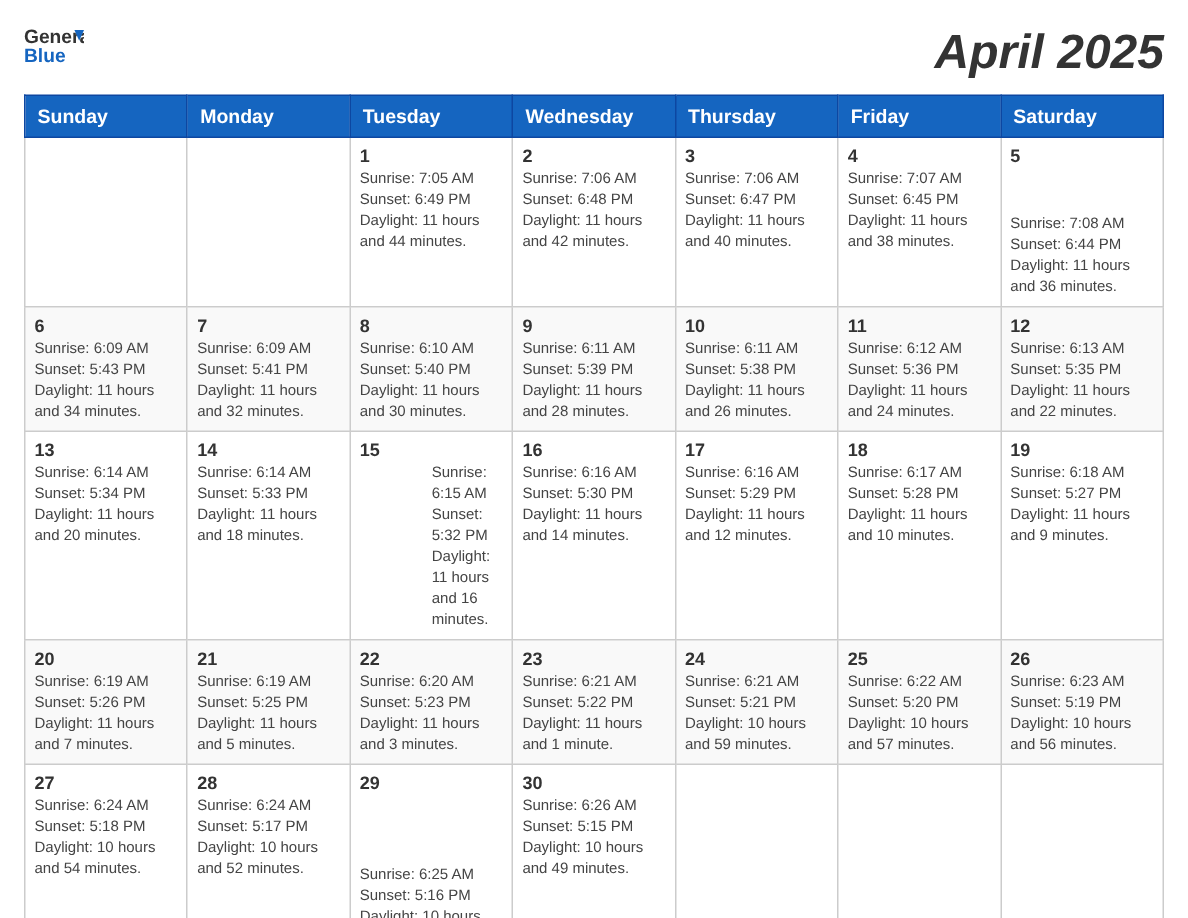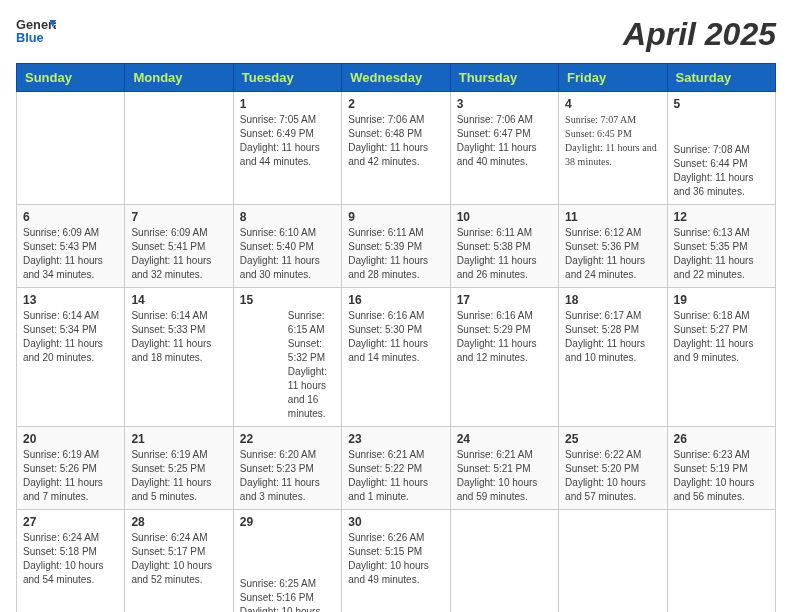--- a/index.html
+++ b/index.html
@@ -44,21 +44,21 @@
       font-size: 14px;
       color: #555;
     }
     .calendar {
       width: 100%;
       border-collapse: collapse;
       border: 1px solid #ccc;
     }
     .calendar th {
       background-color: #1565c0;
-      color: #bef264;
+      color: #ffffff;
       text-align: left;
       padding: 6px 8px;
       font-size: 13px;
       border: 1px solid #0d47a1;
     }
     .calendar td {
       vertical-align: top;
       padding: 5px 6px;
       border: 1px solid #ccc;
       font-size: 10.5px;
@@ -136,21 +136,21 @@
 Daylight: 11 hours and 42 minutes.</div>
         </td>
         <td>
           <span class="day-number">3</span>
           <div class="day-info" style="white-space: pre-line;">Sunrise: 7:06 AM
 Sunset: 6:47 PM
 Daylight: 11 hours and 40 minutes.</div>
         </td>
         <td>
           <span class="day-number">4</span>
-          <div class="day-info" style="white-space: pre-line; font-family: Liberation Serif, serif;">Sunrise: 7:07 AM
+          <div class="day-info" style="white-space: pre-line;">Sunrise: 7:07 AM
 Sunset: 6:45 PM
 Daylight: 11 hours and 38 minutes.</div>
         </td>
         <td>
           <span class="day-number">5</span>
           <div class="day-info" style="white-space: pre-line; margin-top: 32px;">Sunrise: 7:08 AM
 Sunset: 6:44 PM
 Daylight: 11 hours and 36 minutes.</div>
         </td>
       </tr>

